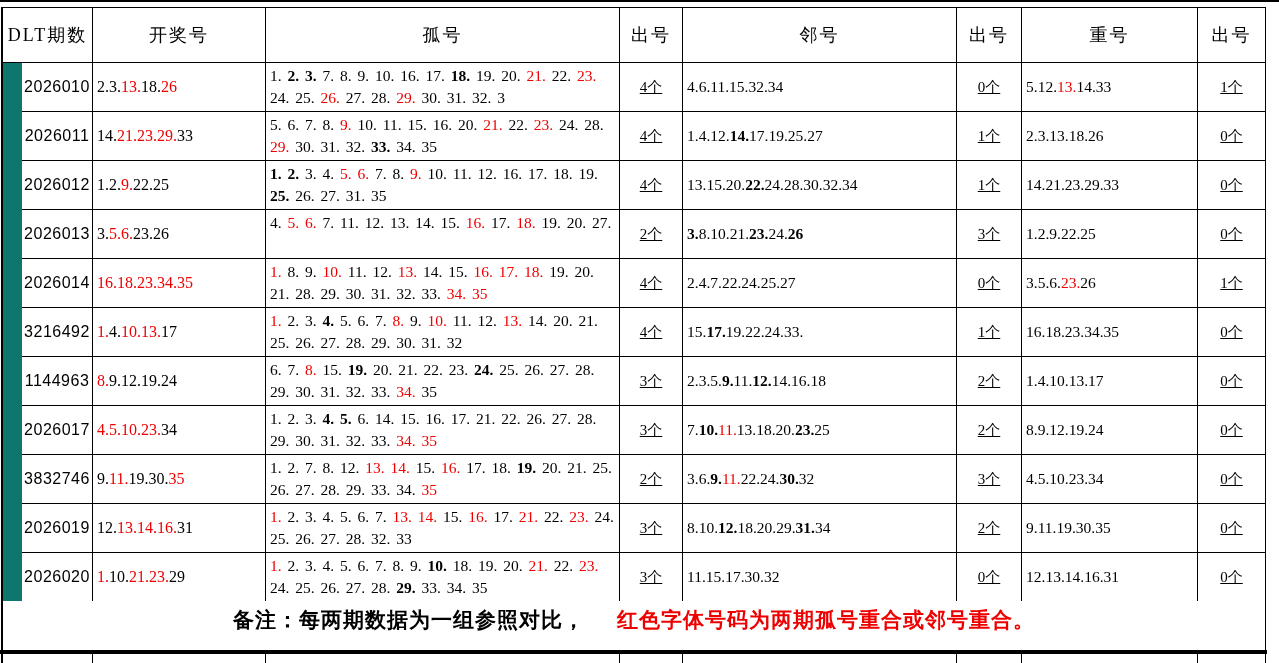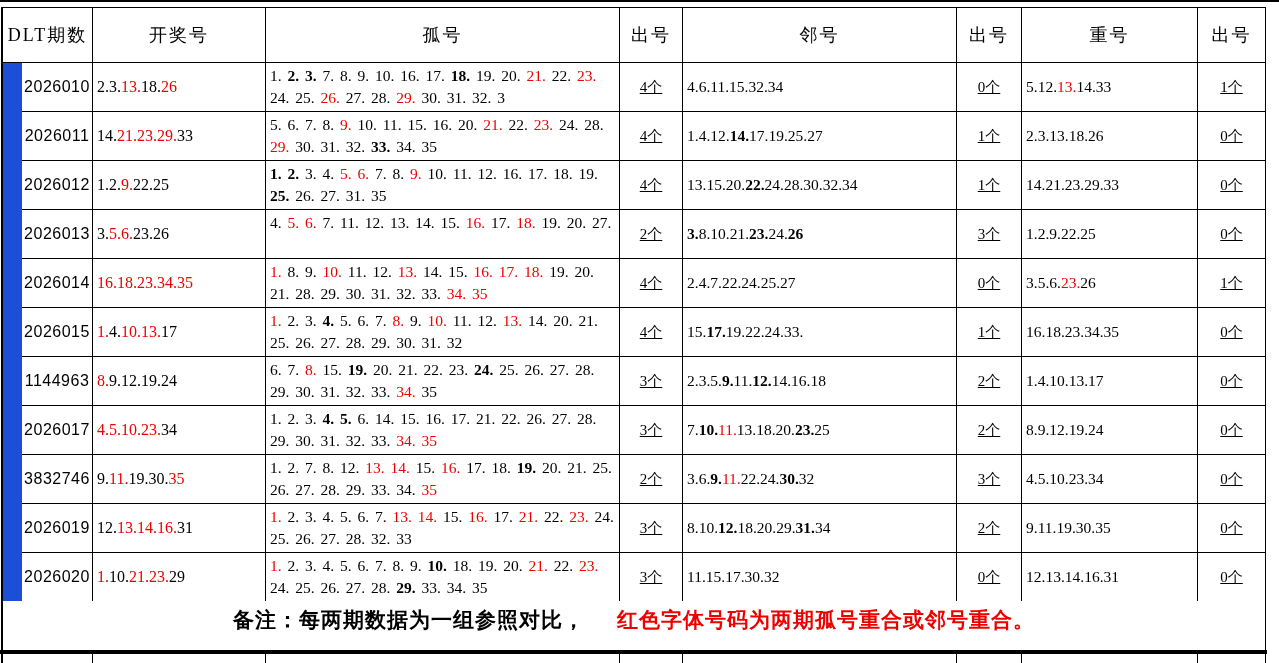--- a/index.html
+++ b/index.html
@@ -1,21 +1,21 @@
 <!DOCTYPE html>
 <html><head>
 <meta charset="utf-8">
 <style>
   html,body{margin:0;padding:0;background:#fff;}
   .page{position:relative;width:1279px;height:663px;background:#ffffff;overflow:hidden;
         font-family:"Liberation Serif","DejaVu Serif",serif;color:#000;}
   .topline{position:absolute;left:0;top:0;width:1279px;height:2px;background:#000;}
   .tbl{position:absolute;left:1px;top:7px;display:grid;
        grid-template-columns:90px 173px 354px 63px 274px 65px 176px 68px;
-       border-top:1px solid #000;border-left:2px solid #000;background:#1d4ed8;}
+       border-top:1px solid #000;border-left:2px solid #000;background:#0f766e;}
   .cell{box-sizing:border-box;border-right:1px solid #000;border-bottom:1px solid #000;
         overflow:hidden;background:#fff;}
   .hdr{height:55px;display:flex;align-items:center;justify-content:center;
        font-size:18px;letter-spacing:2px;}
   .c-period{height:49px;display:flex;align-items:center;justify-content:center;
        font-family:"Liberation Sans","DejaVu Sans",sans-serif;font-size:16px;letter-spacing:.5px;margin-left:19px;}
   .c-one{height:49px;display:flex;align-items:center;padding-left:4px;
        font-size:15.5px;word-spacing:2px;white-space:nowrap;}
   .c-draw{font-size:16px;}
   .c-nums{height:49px;padding:2px 2px 0 4px;font-size:15.5px;line-height:22px;word-spacing:2px;}
@@ -182,21 +182,21 @@
       </div>
       <div class="cell c-count">0个</div>
       <div class="cell c-one">
         <span>3. </span>
         <span>5. </span>
         <span>6. </span>
         <span class="n-r">23. </span>
         <span>26</span>
       </div>
       <div class="cell c-count">1个</div>
-      <div class="cell c-period">2026015</div>
+      <div class="cell c-period">3216492</div>
       <div class="cell c-one c-draw">
         <span class="n-r">1. </span>
         <span>4. </span>
         <span class="n-r">10. </span>
         <span class="n-r">13. </span>
         <span>17</span>
       </div>
       <div class="cell c-nums"><span class="n-r">1. </span><span>2. </span><span>3. </span><span class="n-b">4. </span><span>5. </span><span>6. </span><span>7. </span><span class="n-r">8. </span><span>9. </span><span class="n-r">10. </span><span>11. </span><span>12. </span><span class="n-r">13. </span><span>14. </span><span>20. </span><span>21. </span><span>25. </span><span>26. </span><span>27. </span><span>28. </span><span>29. </span><span>30. </span><span>31. </span><span>32</span></div>
       <div class="cell c-count">4个</div>
       <div class="cell c-one">

